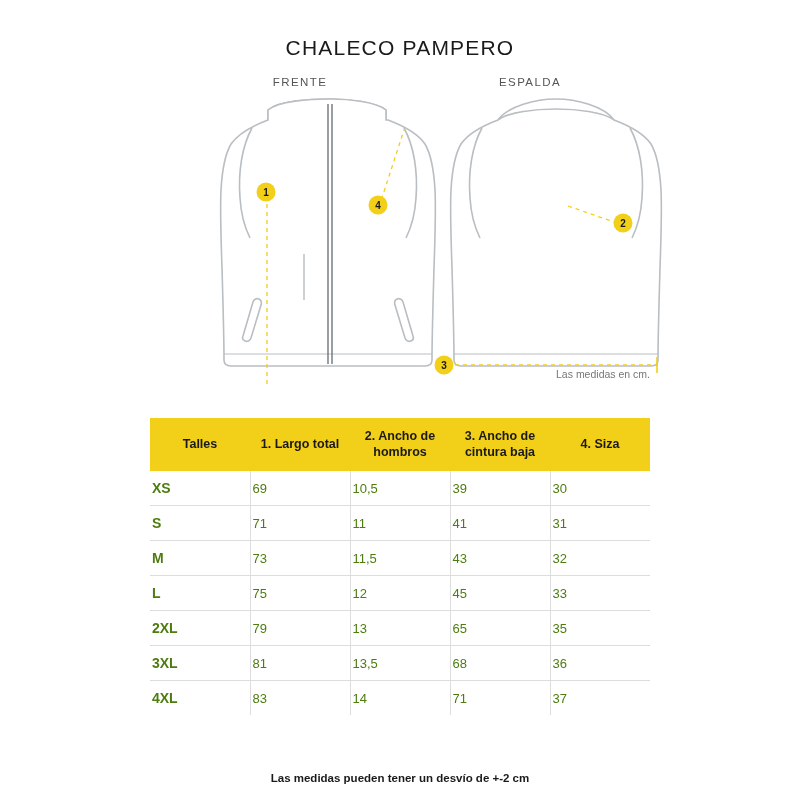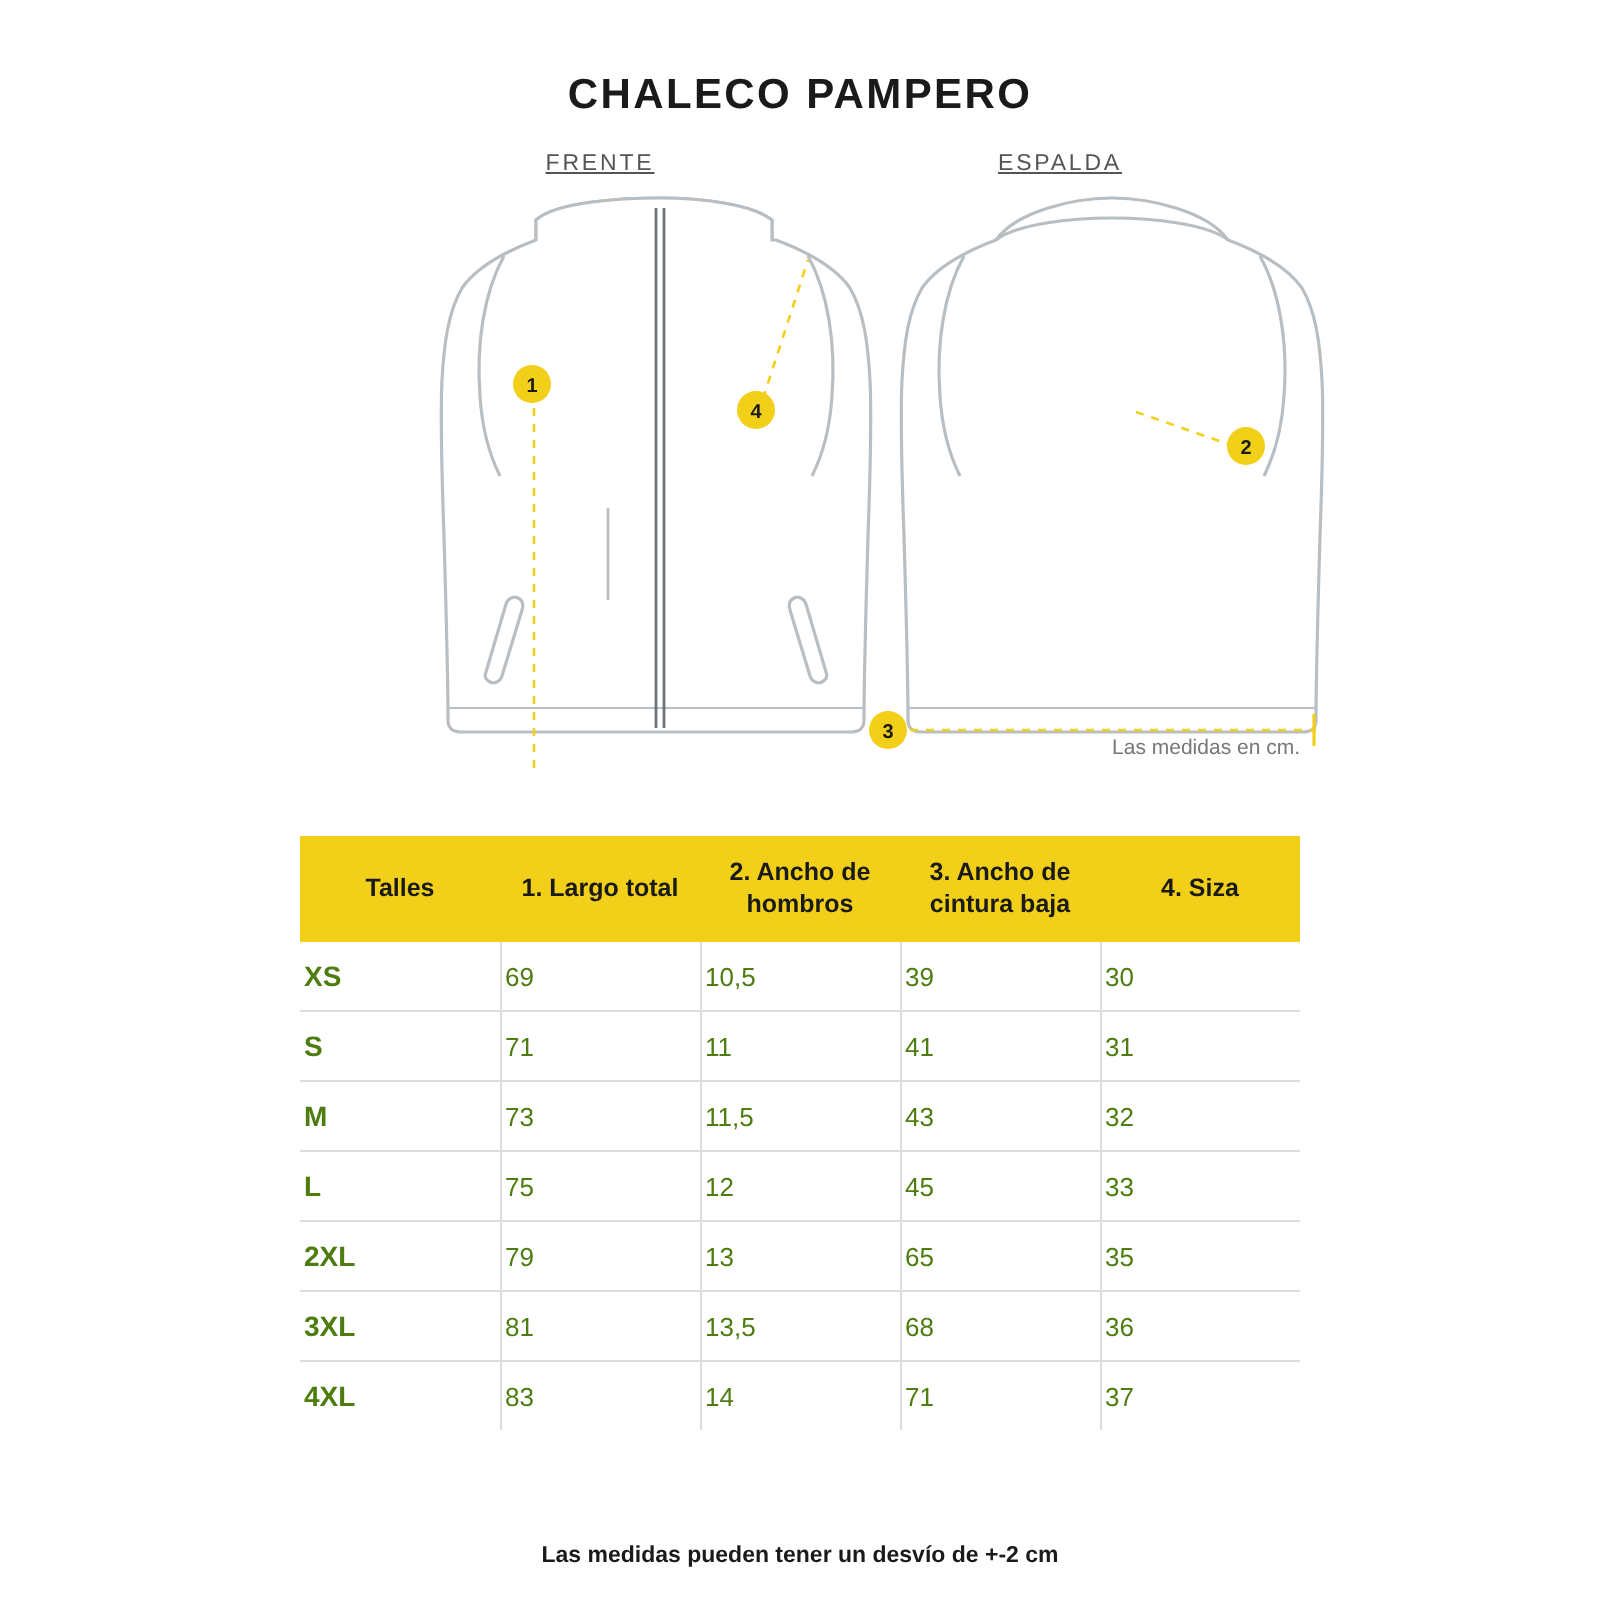--- a/index.html
+++ b/index.html
@@ -19,42 +19,41 @@
     width: 800px;
     height: 800px;
     position: relative;
     box-sizing: border-box;
   }
 
   
   .title {
     text-align: center;
     font-size: 21px;
-    font-weight: bold;
+    font-weight: normal;
     letter-spacing: 1.2px;
     color: #1a1a1a;
     padding-top: 36px;
     margin: 0;
   }
 
   
   .diagram {
     position: relative;
     width: 800px;
     height: 320px;
     margin-top: 8px;
   }
   .view-label {
     position: absolute;
     font-size: 11.5px;
     letter-spacing: 1.4px;
     color: #555555;
     text-align: center;
     width: 200px;
-    text-decoration: underline;
   }
   .view-label.front { left: 200px; top: 8px; }
   .view-label.back  { left: 430px; top: 8px; }
 
   .svg-wrap {
     position: absolute;
     left: 0;
     top: 0;
   }
 

